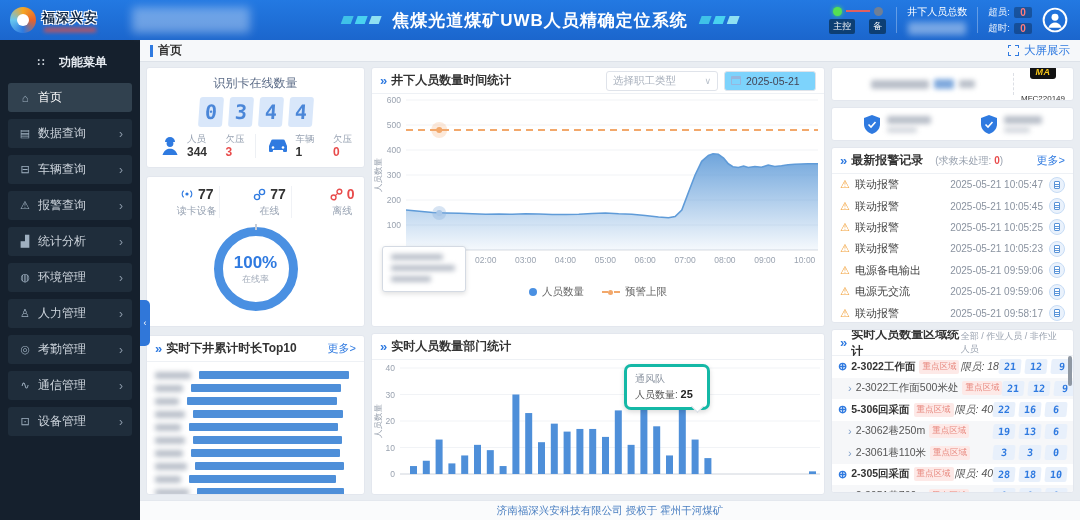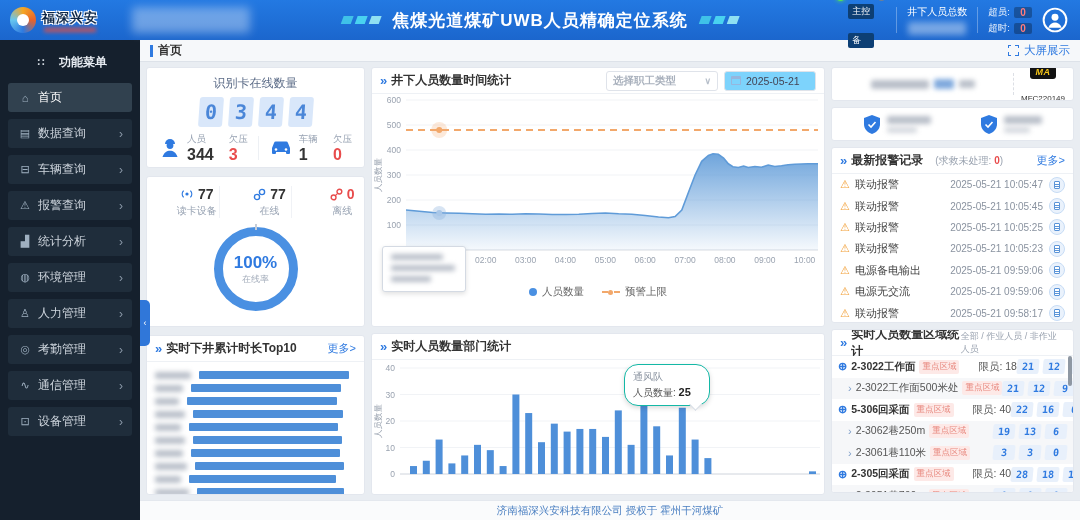--- a/index.html
+++ b/index.html
@@ -20,21 +20,21 @@
   .hdr-title { font-size:17px; font-weight:bold; letter-spacing:1px; white-space:nowrap; }
   .tris { display:flex; gap:4px; }
   .tri { width:10px; height:8px; transform:skewX(-20deg); }
   .tri:nth-child(1){ background:#3fc1e8; } .tri:nth-child(2){ background:#49d2f0; } .tri:nth-child(3){ background:#8fe0f2; }
   .hdr-right { margin-left:auto; display:flex; align-items:center; gap:10px; margin-right:12px; }
   .ha-status { display:flex; flex-direction:column; align-items:center; gap:3px; }
   .ha-lights { display:flex; align-items:center; }
   .dot-g { width:9px; height:9px; border-radius:50%; background:#54e054; box-shadow:0 0 4px #54e054; }
   .hline { width:24px; height:2px; background:#e06060; margin:0 4px; }
   .dot-gray { width:9px; height:9px; border-radius:50%; background:#6f7f95; }
-  .ha-badges { display:flex; gap:14px;flex-direction:column; }
+  .ha-badges { display:flex; gap:14px; }
   .hbadge { background:#0d3f74; border-radius:2px; font-size:9px; padding:1px 4px; }
   .hdiv { width:1px; height:26px; background:rgba(255,255,255,.3); }
   .ha-total { display:flex; flex-direction:column; align-items:center; gap:3px; }
   .ha-total-label { font-size:10px; }
   .ha-total-val { width:58px; height:13px; background:rgba(255,255,255,.4); filter:blur(3px); border-radius:2px; }
   .ha-overs { display:flex; flex-direction:column; gap:3px; }
   .over-row { display:flex; align-items:center; font-size:9.5px; color:rgba(255,255,255,.92); }
   .over-chip { margin-left:4px; background:rgba(0,0,0,.28); color:#ff7b7b; font-weight:bold; font-size:10px; padding:0 6px; border-radius:2px; min-width:18px; text-align:center; }
   .avatar { width:26px; height:26px; }
 
@@ -69,21 +69,21 @@
 
   
   .card-id { height:102px; }
   .cid-title { text-align:center; font-size:12px; color:#5b6b87; padding-top:7px; }
   .digits { display:flex; justify-content:center; gap:6px; margin-top:5px; }
   .digit { width:24px; height:30px; background:#d9e7fa; border-radius:3px; color:#4a86d8; font-family:"DejaVu Sans Mono",monospace; font-weight:bold; font-size:20px; display:flex; align-items:center; justify-content:center; transform:skewX(-4deg); }
   .cid-stats { display:flex; align-items:center; padding:6px 12px 0; }
   .stat-g { display:flex; align-items:center; gap:6px; }
   .stat-col { display:flex; flex-direction:column; }
   .stat-lbl { font-size:9.5px; color:#98a3b3; }
-  .stat-val { font-size:16px; font-weight:bold; color:#333; line-height:1.1; }
+  .stat-val { font-size:12px; font-weight:bold; color:#333; line-height:1.1; }
   .stat-val.red { color:#e84c4c; }
   .vdiv { width:1px; height:24px; background:#edf0f4; margin:0 10px; }
 
   
   .card-reader { height:152px; }
   .rd-row { display:flex; padding-top:9px; }
   .rd-cell { flex:1; display:flex; flex-direction:column; align-items:center; gap:2px; border-right:1px solid #f0f2f6;margin-left:28px; }
   .rd-cell:last-child { border-right:none; }
   .rd-top { display:flex; align-items:center; gap:4px; font-size:14px; font-weight:bold; color:#333; }
   .rd-top.red { color:#e84c4c; }
@@ -97,40 +97,40 @@
   
   .panel-top10 { height:162px; display:flex; flex-direction:column; }
   .t10-body { flex:1; padding:7px 10px 4px 8px; }
   .t10-row { display:flex; align-items:center; height:13px; }
   .t10-lbl { height:7px; background:#b9bfc9; filter:blur(2.5px); border-radius:2px; margin-right:8px; flex:none; }
   .t10-bar { height:8px; background:#4e8fd9; border-radius:1px; }
 
   
   .panel-time { height:260px; display:flex; flex-direction:column; }
   .tc-controls { margin-left:auto; display:flex; gap:6px; font-weight:normal; }
-  .sel-box { width:112px; height:20px; border:1px solid #dfe3ea; border-radius:3px; display:flex; align-items:center; padding:0 6px; font-size:10.5px; color:#a9b1bd; background:#fff; cursor:pointer;font-weight:bold; }
+  .sel-box { width:112px; height:20px; border:1px solid #dfe3ea; border-radius:3px; display:flex; align-items:center; padding:0 6px; font-size:10.5px; color:#a9b1bd; background:#fff; cursor:pointer; }
   .sel-caret { margin-left:auto; color:#b7bfca; font-size:9px; }
   .date-box { width:92px; height:20px; border:1px solid #dfe3ea; border-radius:3px; display:flex; align-items:center; gap:5px; padding:0 6px; font-size:10.5px; color:#445; background:#7dd3fc; cursor:pointer; }
   .cal-ico { width:10px; height:9px; border:1px solid #96b6dd; border-top:3px solid #96b6dd; border-radius:1px; }
   .tc-body { flex:1; position:relative; }
   .tc-svg { width:100%; height:188px; display:block; }
   .tick { font-size:8.5px; fill:#9aa3b0; font-family:"Liberation Sans",sans-serif; }
   .axis-label { font-size:8.5px; fill:#9aa3b0; font-family:"Liberation Sans",sans-serif; }
   .legend { display:flex; justify-content:center; align-items:center; gap:18px; height:20px; }
   .lg-item { display:flex; align-items:center; gap:5px; font-size:10.5px; color:#666; }
   .lg-dot { width:8px; height:8px; border-radius:50%; background:#4a90e2; }
   .warn-dash { width:18px; border-top:2px dashed #f2a86b; position:relative; }
   .warn-dash::after { content:''; position:absolute; width:5px; height:5px; background:#f2a86b; border-radius:50%; left:6px; top:-3.5px; }
   .blur-tip { position:absolute; left:10px; bottom:34px; width:84px; height:46px; background:#fff; border:1px solid #d4dae3; border-radius:3px; box-shadow:0 2px 5px rgba(0,0,0,.12); padding:7px 8px; }
   .blur-line { height:6px; background:#b9bfc9; filter:blur(2.5px); border-radius:2px; margin-bottom:5px; }
 
   
   .panel-dept { height:162px; display:flex; flex-direction:column; }
   .dept-svg { width:100%; height:130px; display:block; }
-  .dept-tip { position:absolute; left:252px; top:30px; width:86px; background:#fff; border:1px solid #14b8a6; border-radius:14px; box-shadow:0 2px 5px rgba(0,0,0,.15); padding:5px 8px; font-size:10px; color:#8a93a0; z-index:3; }
+  .dept-tip { position:absolute; left:252px; top:30px; width:86px; background:#fff; border:3px solid #14b8a6; border-radius:7px; box-shadow:0 2px 5px rgba(0,0,0,.15); padding:5px 8px; font-size:10px; color:#8a93a0; z-index:3; }
   .dept-tip::after { content:''; position:absolute; left:66px; bottom:-4px; width:8px; height:8px; background:#fff; border-right:1px solid #d4dae3; border-bottom:1px solid #d4dae3; transform:rotate(45deg); }
   .dept-tip-val { color:#555; margin-top:2px; }
   .dept-tip-val b { color:#222; font-size:11px; }
 
   
   .card-ma { height:34px; display:flex; align-items:center; padding:0 8px; }
   .ma-left { flex:1; display:flex; align-items:center; gap:5px; justify-content:center; }
   .blurb { background:#b9bfc9; filter:blur(2.5px); border-radius:2px; }
   .ma-div { width:0; height:22px; border-left:1px dashed #dcdfe5; margin:0 7px; }
   .ma-right { display:flex; flex-direction:column; align-items:center; }
@@ -157,21 +157,21 @@
   .rg-filters { margin-left:auto; font-weight:normal; font-size:9px; color:#9aa3b0; }
   .rg-body { flex:1; overflow:hidden; position:relative; }
   .rg-row { display:flex; align-items:center; height:21.5px; padding:0 6px; font-size:10.5px; }
   .rg-row.group { background:#fff; }
   .rg-row.child { background:#f6f7f9; padding-left:16px; }
   .rg-plus { color:#2f7ae0; font-weight:bold; margin-right:4px; font-size:11px; }
   .rg-arr { color:#7f9ec9; margin-right:4px; font-size:11px; }
   .rg-name { color:#333; font-weight:bold; white-space:nowrap; }
   .child .rg-name { font-weight:normal; color:#555; }
   .rg-badge { background:#fde9e7; color:#e88a80; font-size:8.5px; border-radius:2px; padding:1px 3px; margin-left:4px; white-space:nowrap; }
-  .rg-limit { color:#555; margin-left:19px; white-space:nowrap; }
+  .rg-limit { color:#555; margin-left:1px; white-space:nowrap;font-style:italic; }
   .rg-chips { margin-left:auto; display:flex; gap:4px; }
   .chip { width:22px; height:15px; background:#e8f0fb; border-radius:2px; color:#2f7ae0; font-family:"DejaVu Sans Mono",monospace; font-weight:bold; font-size:10px; display:flex; align-items:center; justify-content:center; transform:skewX(-5deg); }
   .rg-scroll { position:absolute; right:1px; top:26px; width:4px; height:30px; background:#8f98a3; border-radius:2px; }
 
   .footer { height:20px; background:#fafbfc; border-top:1px solid #e4e8ee; display:flex; align-items:center; justify-content:center; font-size:10.5px; color:#4a7fc1; }
 
   .collapse-handle { position:absolute; left:140px; top:300px; width:10px; height:46px; background:#3077d9; color:#fff; border-radius:0 5px 5px 0; display:flex; align-items:center; justify-content:center; font-size:9px; cursor:pointer; z-index:5; }
 </style>
 </head>
 <body>

